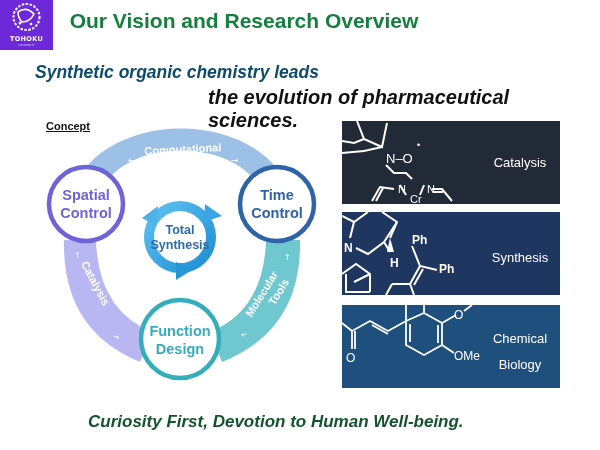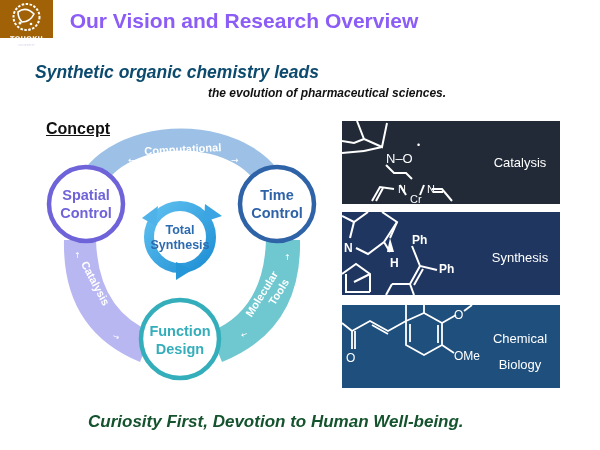--- a/index.html
+++ b/index.html
@@ -1,24 +1,24 @@
 <!DOCTYPE html>
 <html><head>
   <meta charset="utf-8">
   <style>
     html, body { margin:0; padding:0; }
     body { width:600px; height:450px; background:#ffffff; position:relative; overflow:hidden; font-family:"DejaVu Sans", sans-serif; }
-    .logo { position:absolute; left:0; top:0; width:53px; height:38px; background:#a16207; }
+    .logo { position:absolute; left:0; top:0; width:53px; height:50px; background:#6d28d9; }
     .logo svg { position:absolute; left:0; top:0; }
     .logo-text { position:absolute; left:0; width:53px; top:35px; text-align:center; color:#fff; font-family:"DejaVu Sans", sans-serif; font-weight:bold; font-size:6.5px; letter-spacing:0.3px; }
     .logo-sub { position:absolute; left:0; width:53px; top:43px; text-align:center; color:#d8d0ea; font-size:2.8px; font-family:"DejaVu Sans", sans-serif; }
-    .title { position:absolute; left:0; width:488px; top:9px; text-align:center; color:#8b5cf6; font-family:"Liberation Sans", sans-serif; font-weight:bold; font-size:21px; }
+    .title { position:absolute; left:0; width:488px; top:9px; text-align:center; color:#15803d; font-family:"Liberation Sans", sans-serif; font-weight:bold; font-size:21px; }
     .sub1 { position:absolute; left:35px; top:62px; font-family:"Liberation Sans", sans-serif; font-weight:bold; font-style:italic; font-size:17.5px; color:#0c4a6e; }
-    .sub2 { position:absolute; left:208px; top:86px; font-family:"Liberation Sans", sans-serif; font-weight:bold; font-style:italic; font-size:12px; color:#111; }
-    .concept { position:absolute; left:46px; top:120px; font-family:"Liberation Sans", sans-serif; font-weight:bold; font-size:16px; text-decoration:underline; color:#111; }
+    .sub2 { position:absolute; left:208px; top:86px; font-family:"Liberation Sans", sans-serif; font-weight:bold; font-style:italic; font-size:20px; color:#111; }
+    .concept { position:absolute; left:46px; top:120px; font-family:"Liberation Sans", sans-serif; font-weight:bold; font-size:11px; text-decoration:underline; color:#111; }
     .diagram { position:absolute; left:0; top:0; }
     .panel { position:absolute; left:342px; width:218px; height:83px; overflow:hidden; }
     .panel svg { position:absolute; left:0; top:0; }
     .panel-label { position:absolute; color:#fff; font-family:"Liberation Sans", sans-serif; font-size:13px; text-align:center; }
     .motto { position:absolute; left:88px; top:412px; font-family:"Liberation Sans", sans-serif; font-weight:bold; font-style:italic; font-size:17px; color:#14532d; }
   </style>
 </head>
 <body>
 
 <div class="logo">

